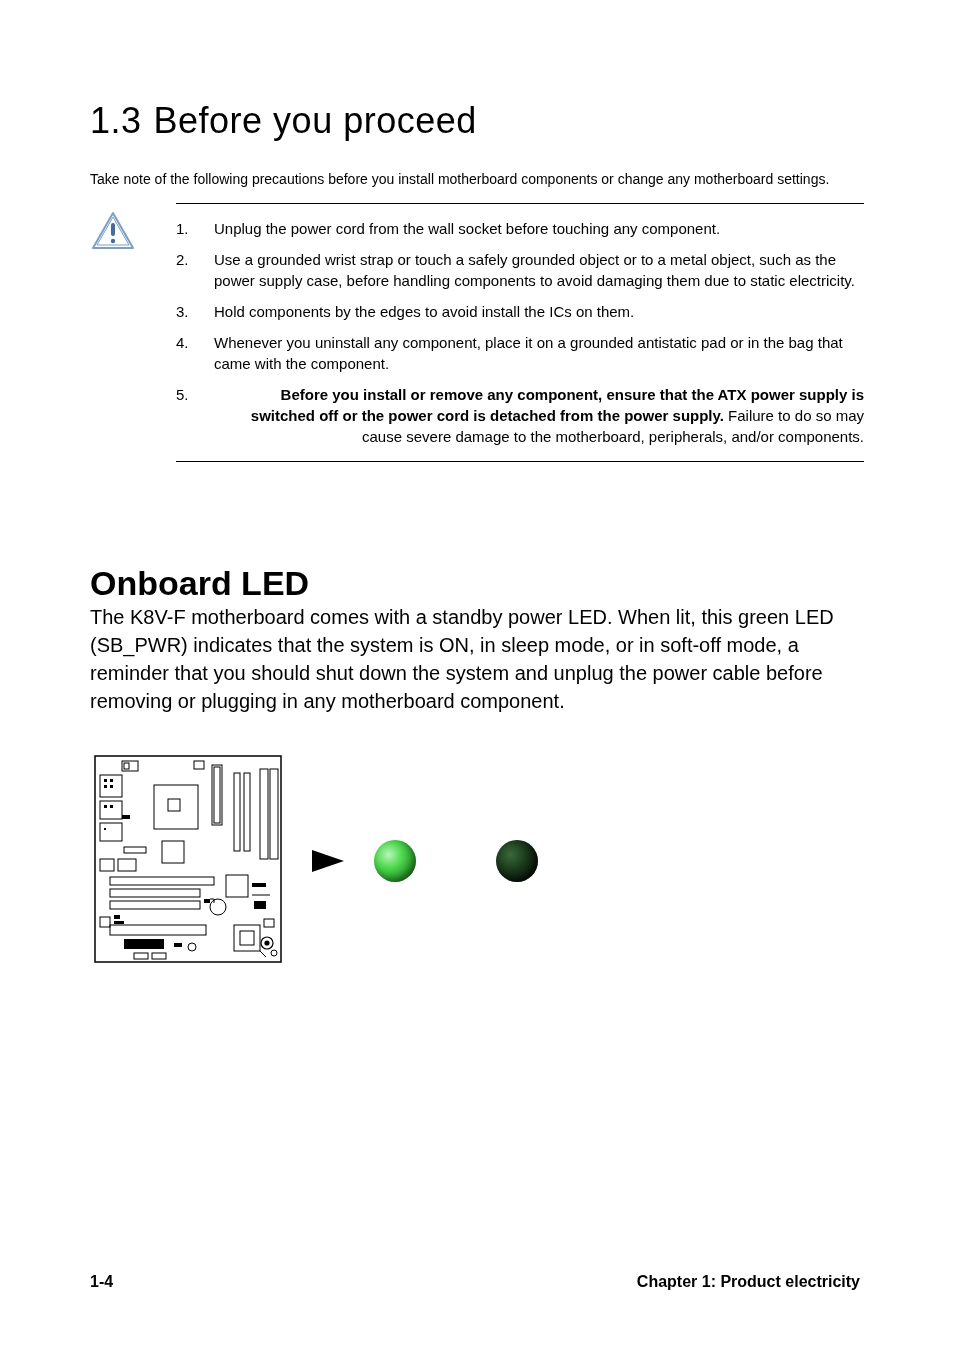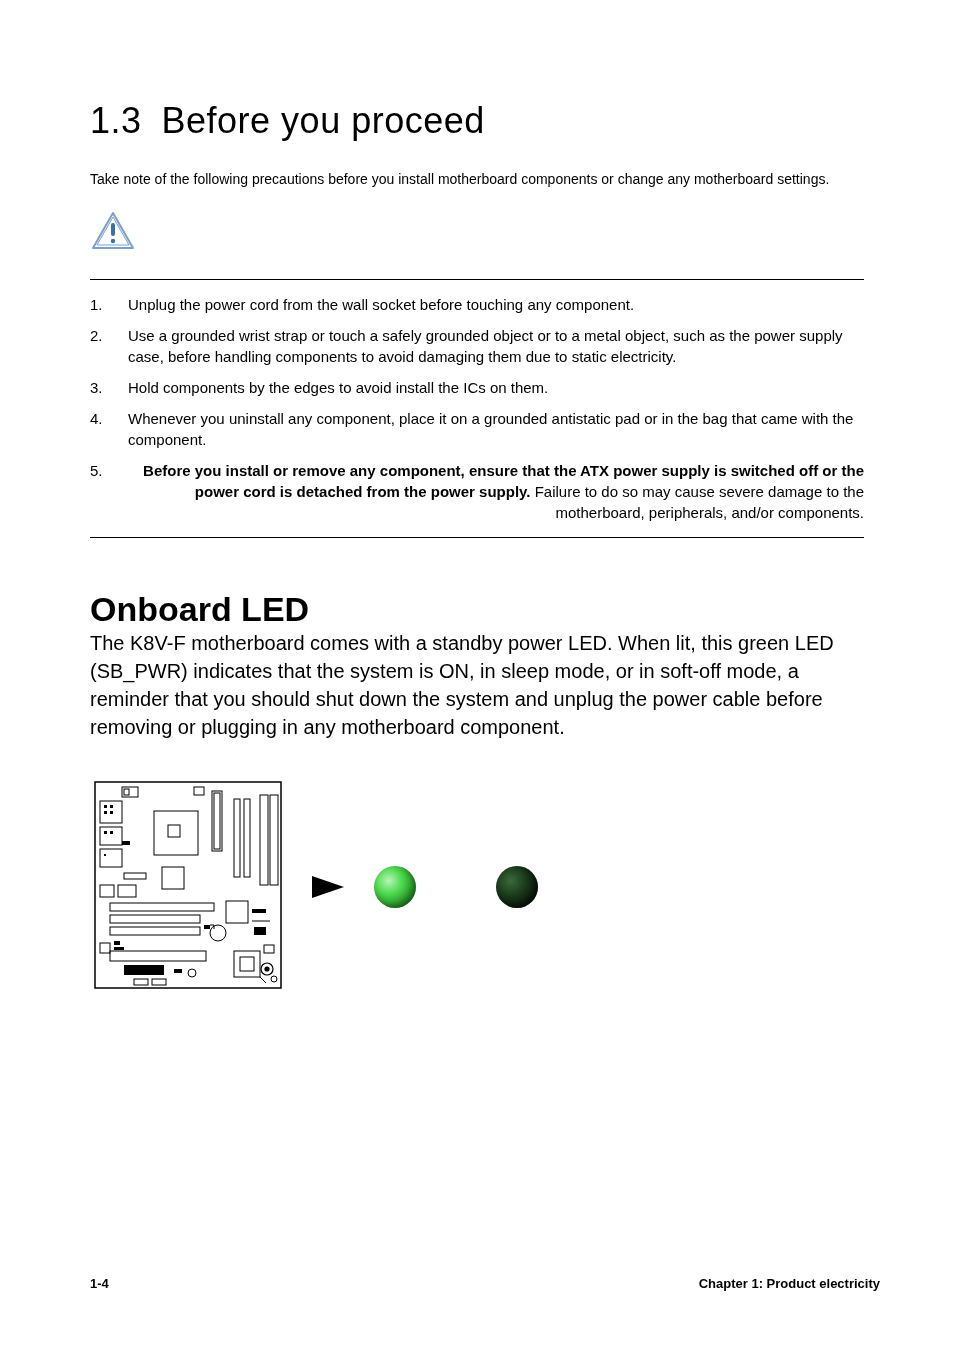--- a/index.html
+++ b/index.html
@@ -17,32 +17,31 @@
       color: #000;
     }
     .section-heading {
       font-size: 36px;
       font-weight: normal;
       margin-bottom: 28px;
       letter-spacing: 0.5px;
     }
     .section-number {
       display: inline-block;
-      margin-right: 20px;
+      margin-right: 12px;
     }
     .intro-text {
       font-size: 14px;
       line-height: 1.4;
       margin-bottom: 13px;
     }
     .caution-block {
       display: flex;
-      gap: 24px;
-      margin-bottom: 52px;
-      flex-direction: column;
+      gap: 36px;
+      margin-bottom: 102px;
     }
     .caution-icon-wrap {
       flex: 0 0 50px;
       padding-top: 8px;
     }
     .caution-content {
       flex: 1;
       border-top: 1px solid #000;
       border-bottom: 1px solid #000;
       padding: 14px 0 14px 0;
@@ -109,24 +108,24 @@
       height: 42px;
       border-radius: 50%;
       background: radial-gradient(circle at 35% 35%, #3a6a3a, #1a3a1a 40%, #050d05 85%);
       box-shadow: inset -3px -3px 6px rgba(0,0,0,0.5);
       margin-left: 50px;
     }
     .footer {
       position: absolute;
       bottom: 60px;
       left: 90px;
-      right: 74px;
+      right: 94px;
       display: flex;
       justify-content: space-between;
-      font-size: 13px;
+      font-size: 16px;
       font-weight: bold;
     }
   </style>
 </head>
 <body>
 
 <h1 class="section-heading">
   <span class="section-number">1.3</span><span>Before you proceed</span>
 </h1>
 

